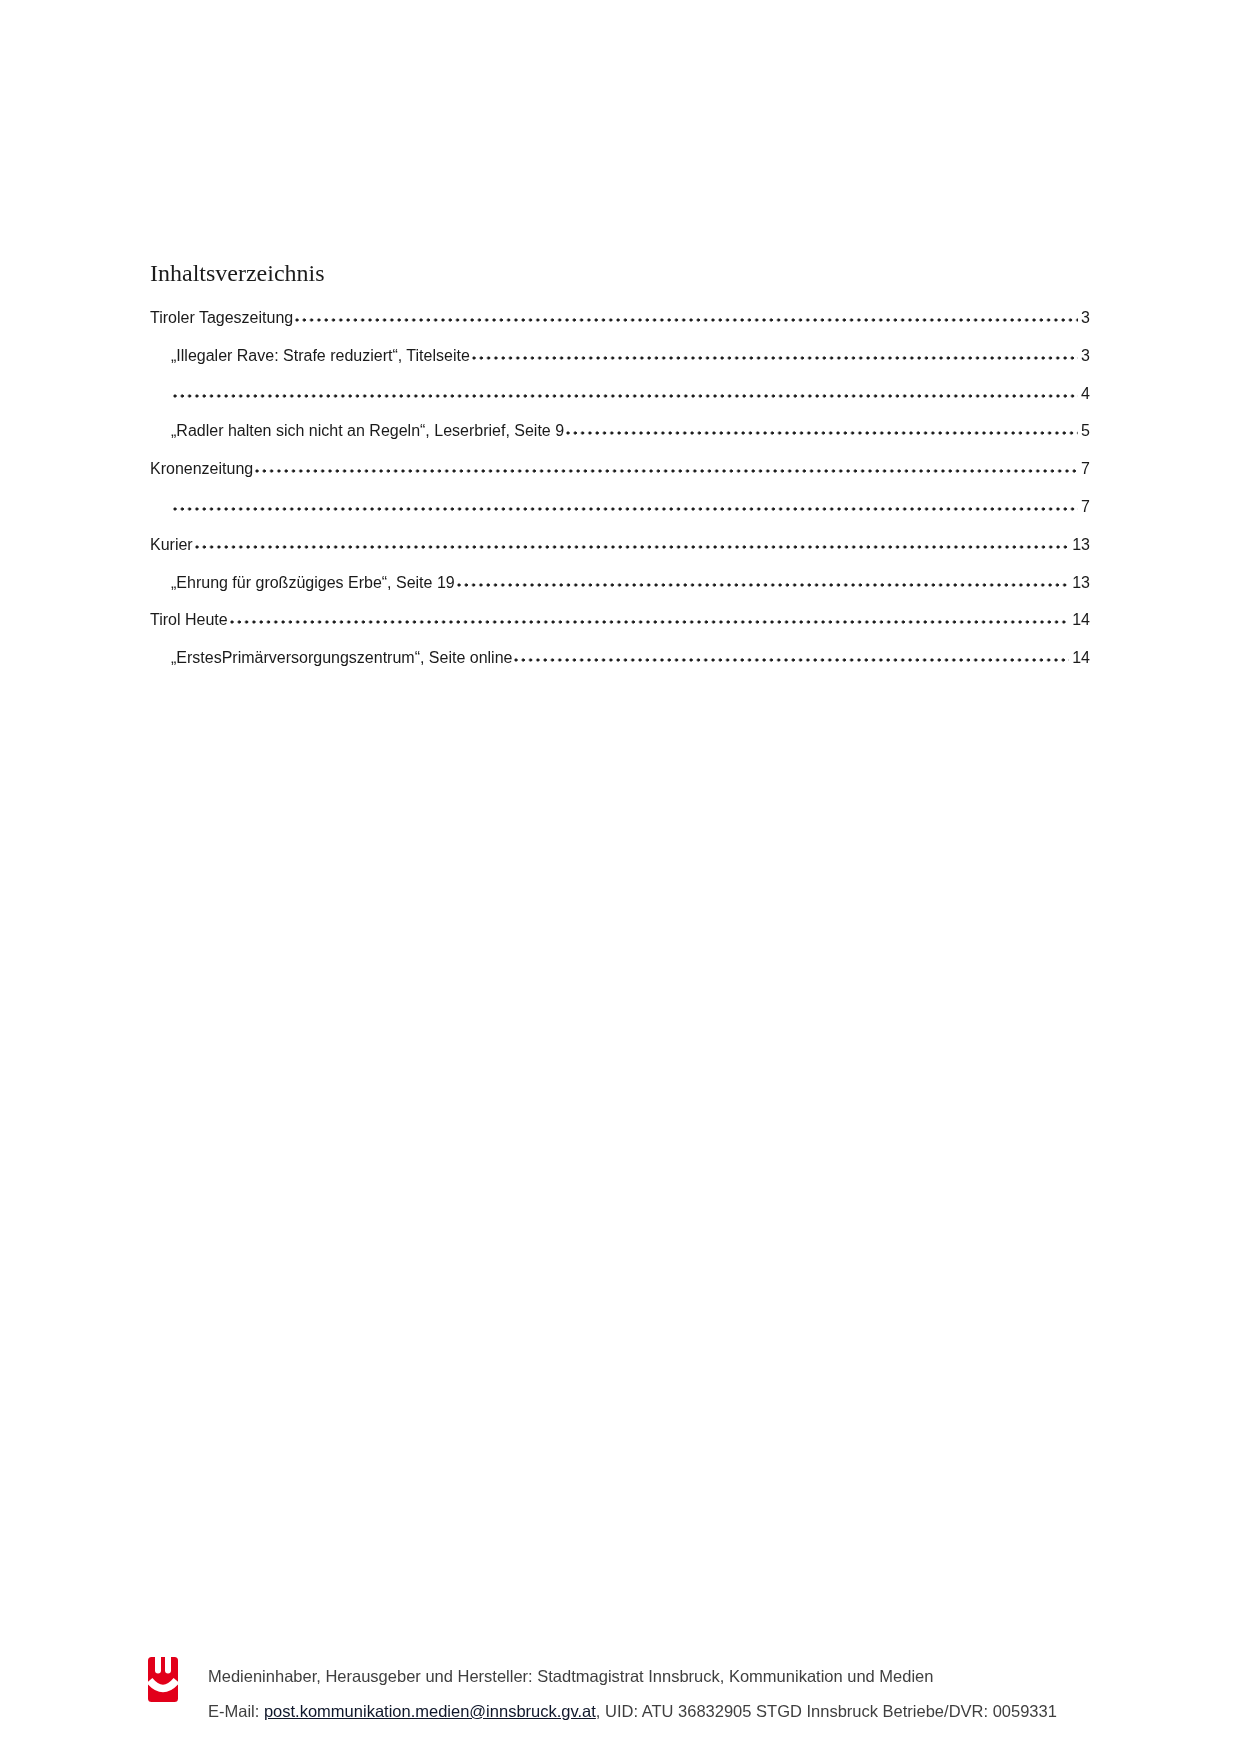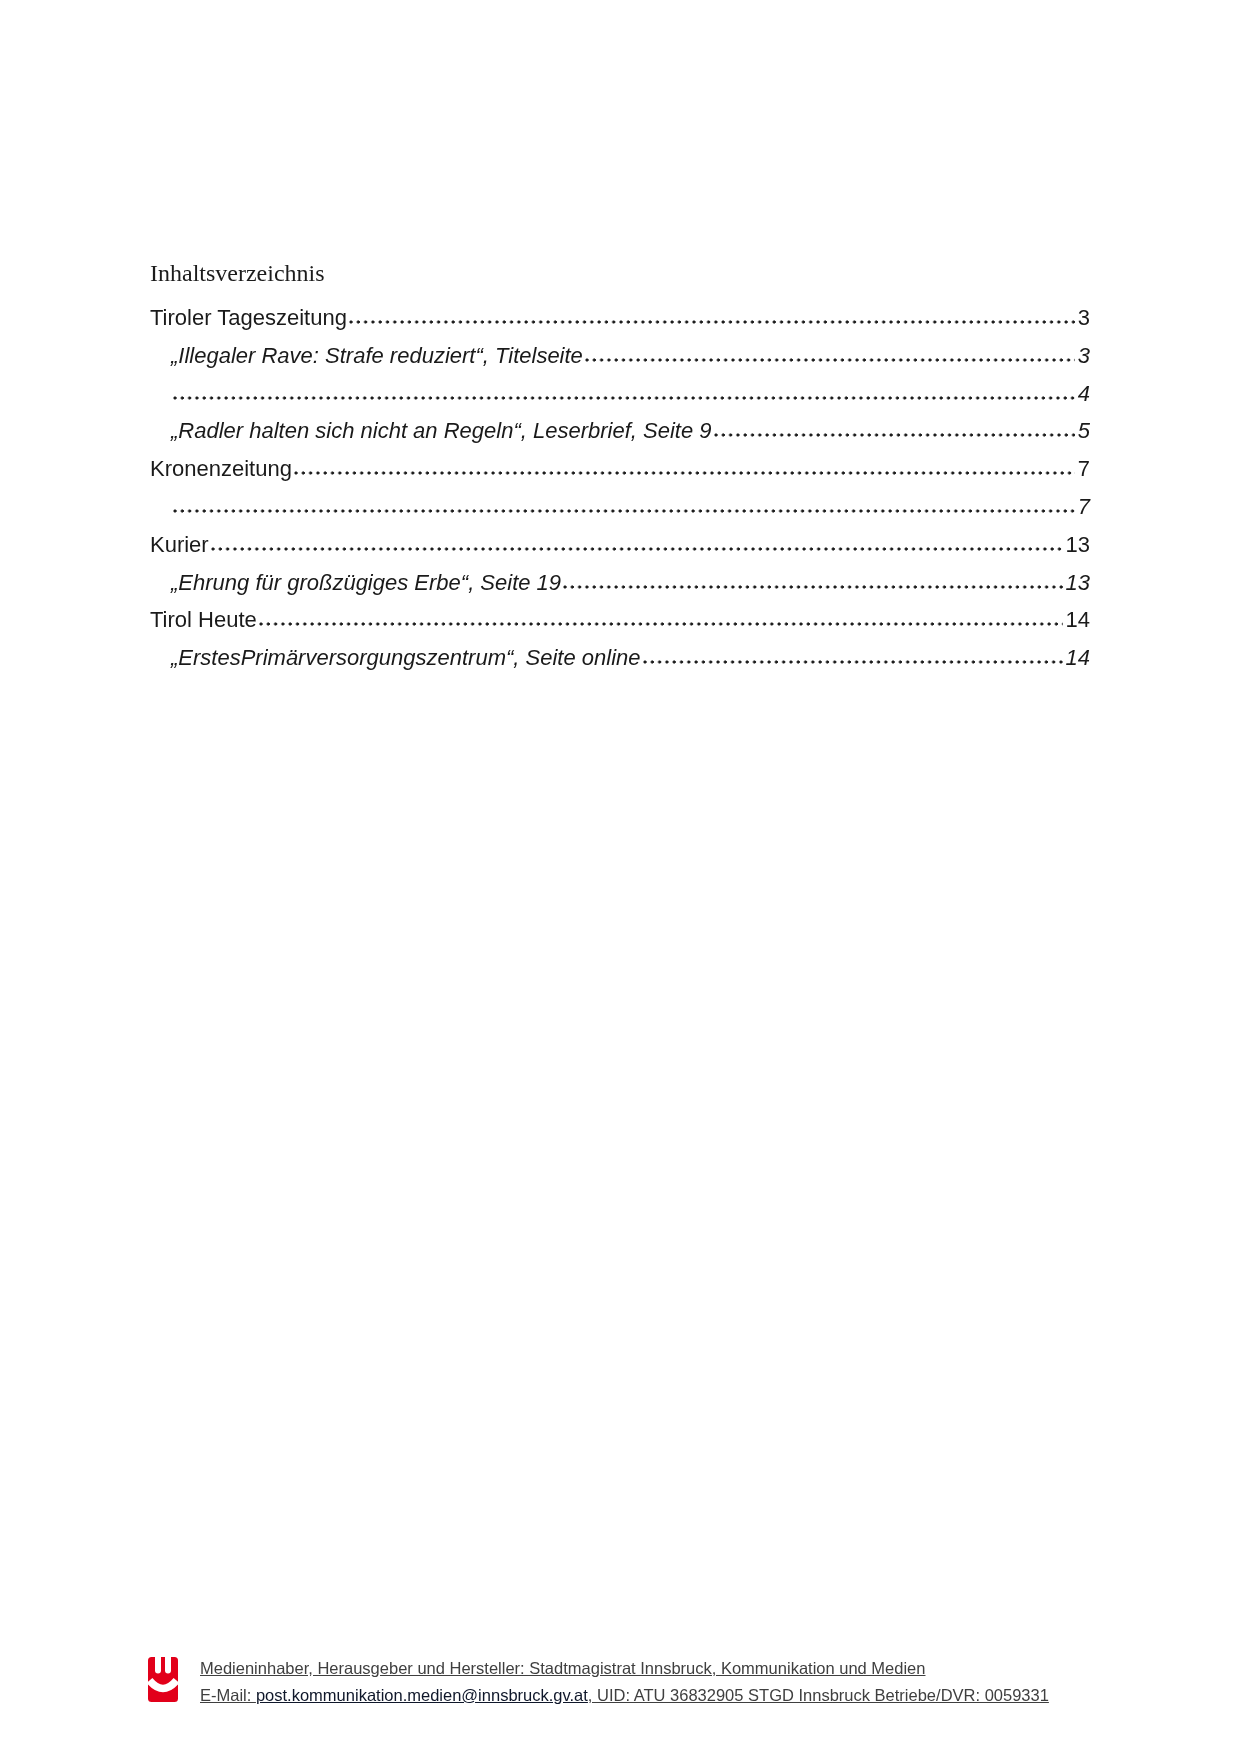--- a/index.html
+++ b/index.html
@@ -31,27 +31,27 @@
   .toc-list {
     position: absolute;
     left: 150px;
     top: 299px;
     width: 940px;
   }
   .toc-row {
     display: flex;
     align-items: baseline;
     height: 37.8px;
-    font-size: 22px;
+    font-size: 16px;
     line-height: 37.8px;
     color: #1a1a1a;
     cursor: pointer;
     text-decoration: none;
   }
-  .toc-row.level2 { padding-left: 21px; font-style: italic; }
+  .toc-row.level2 { padding-left: 21px; }
   .toc-label {
     white-space: nowrap;
     flex: 0 0 auto;
   }
   .leader {
     flex: 1 1 auto;
     height: 5px;
     margin: 0 3px 0 2px;
     background-image: radial-gradient(circle at 2px 2px, #1b1b1b 1.25px, rgba(0,0,0,0) 1.9px);
     background-size: 7.3px 5px;
@@ -77,21 +77,21 @@
   }
   .footer-text {
     position: absolute;
     left: 200px;
     top: 5px;
     width: 900px;
     font-size: 16.5px;
     line-height: 27px;
     color: #3f3f3f;
   }
-  .footer-text p { margin: 0; white-space: nowrap; text-decoration: underline; }
+  .footer-text p { margin: 8px; white-space: nowrap; }
   .footer a {
     color: #0f172a;
     text-decoration: underline;
   }
 </style>
 </head>
 <body>
 
 <h1 class="doc-title">Inhaltsverzeichnis</h1>
 

